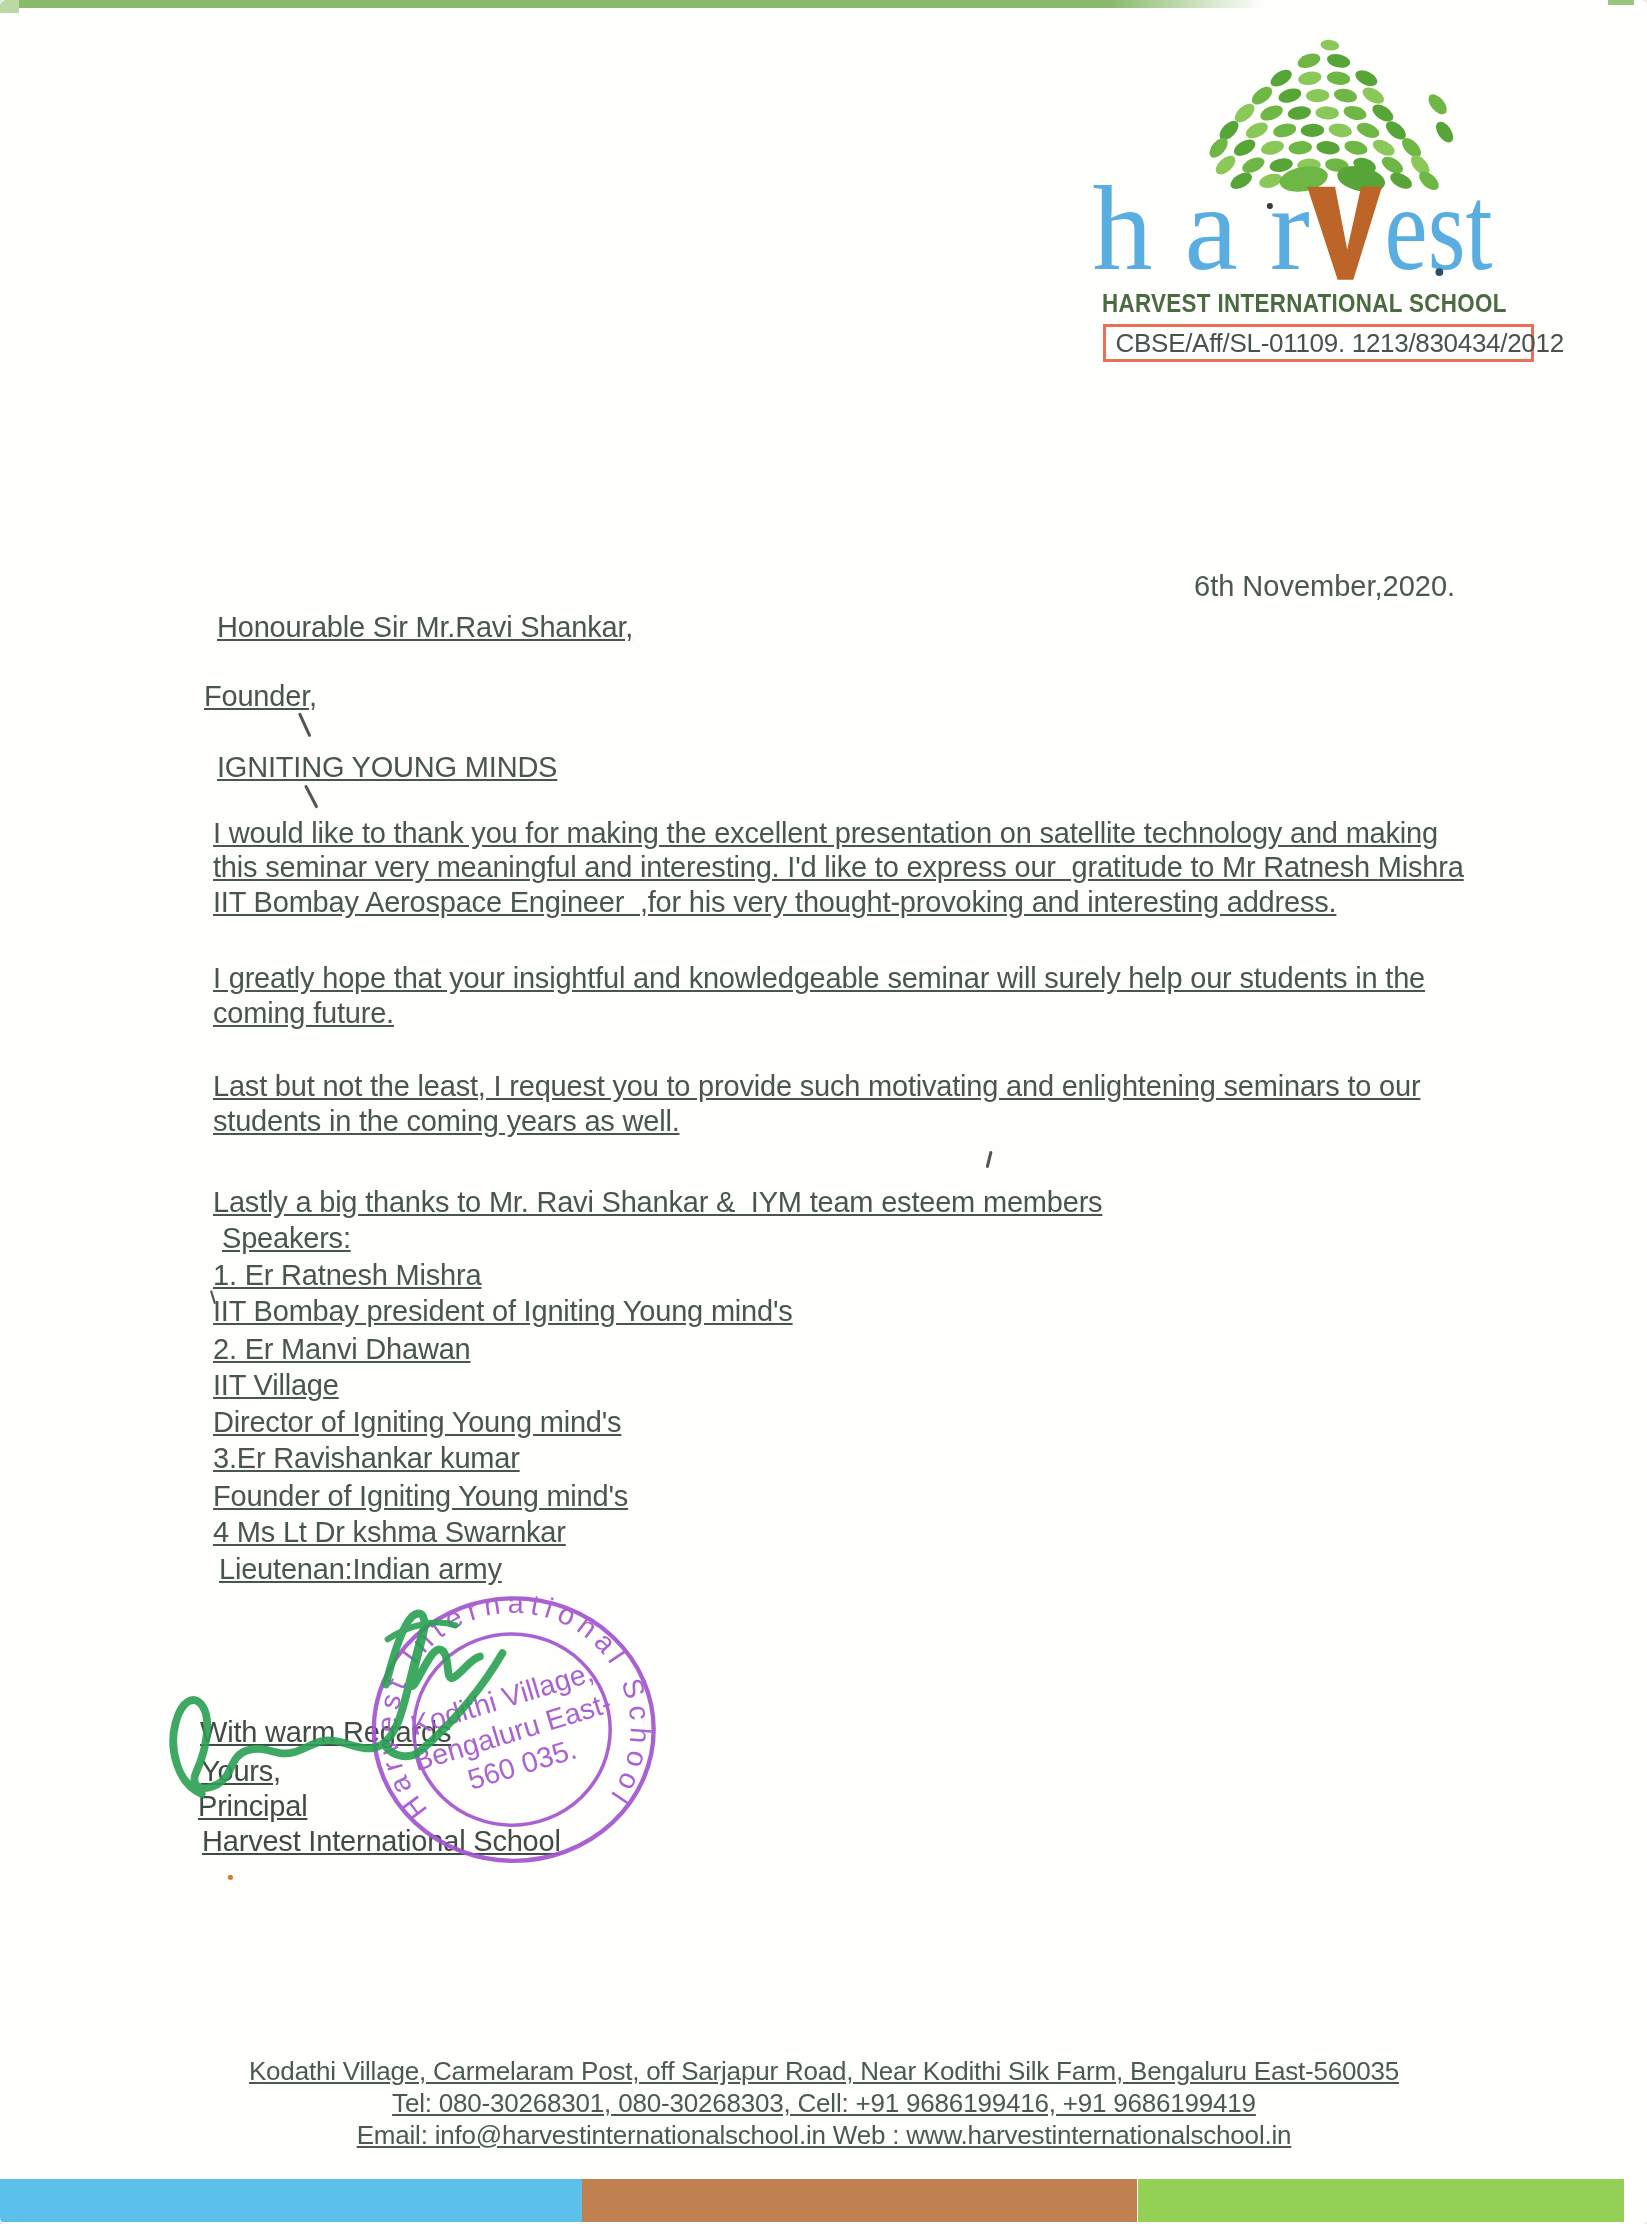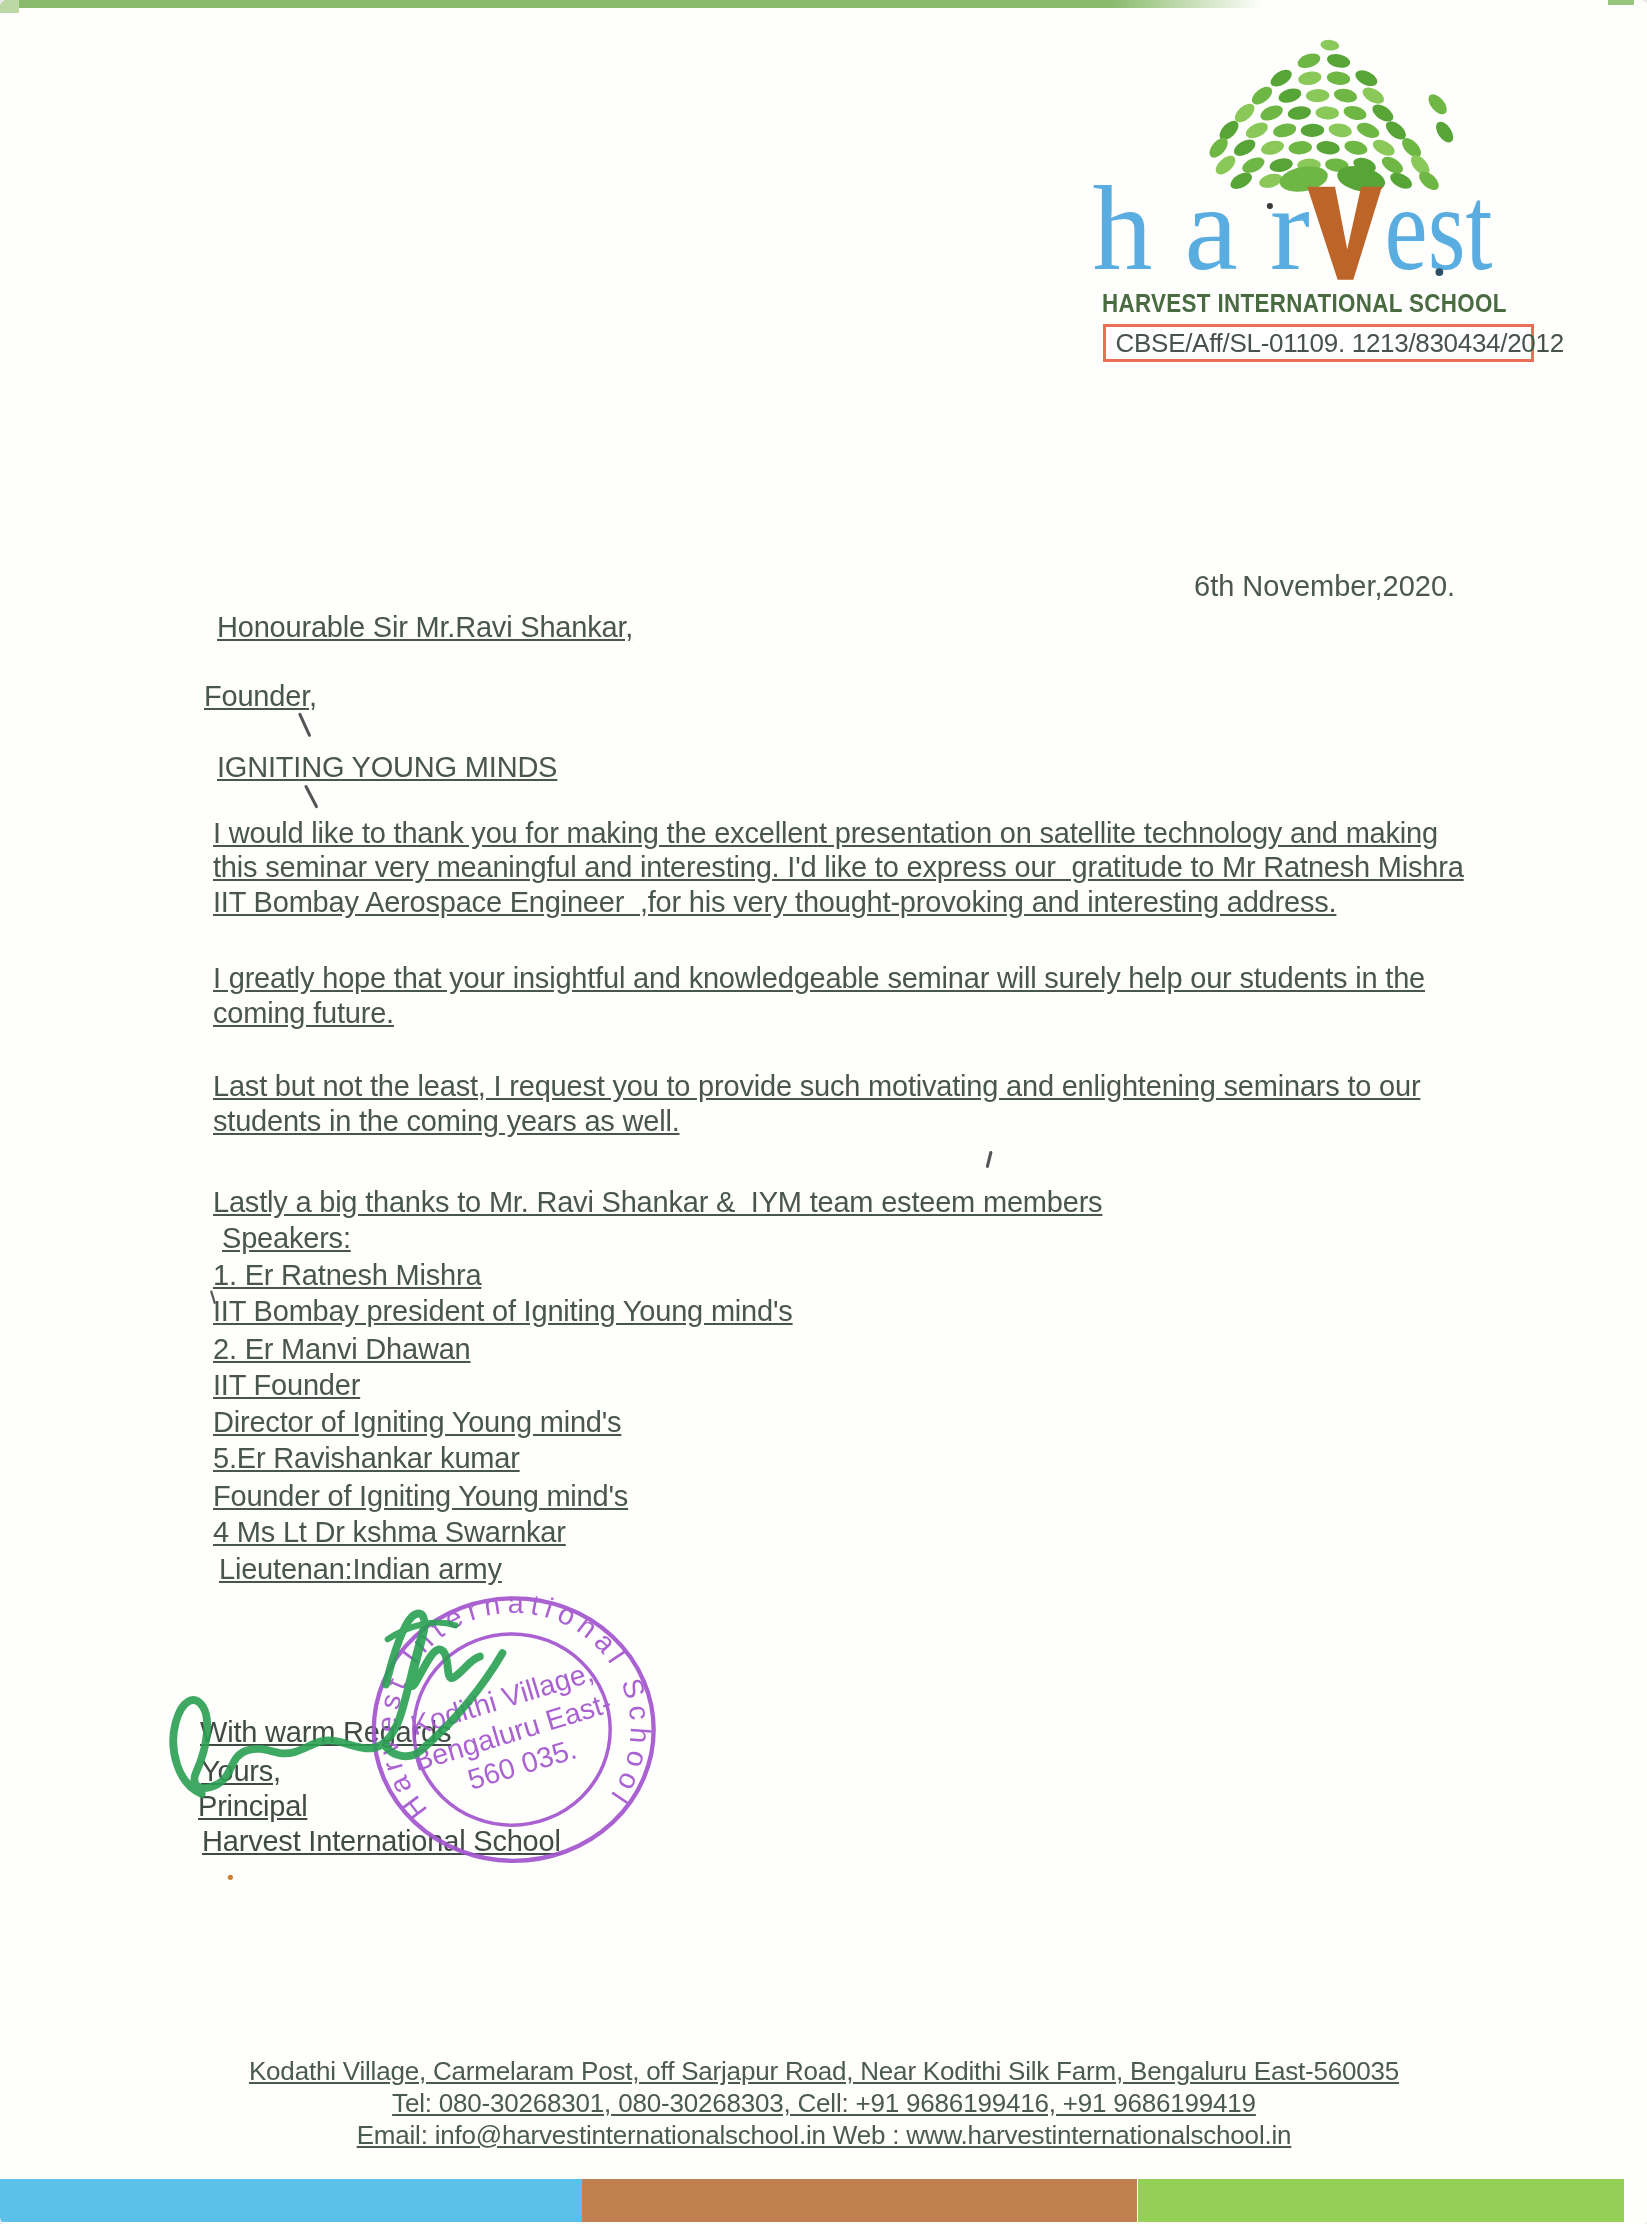--- a/index.html
+++ b/index.html
@@ -72,23 +72,23 @@
   <div class="ln" style="left:213px;top:964px">I greatly hope that your insightful and knowledgeable seminar will surely help our students in the</div>
   <div class="ln" style="left:213px;top:999px">coming future.</div>
   <div class="ln" style="left:213px;top:1072px">Last but not the least, I request you to provide such motivating and enlightening seminars to our</div>
   <div class="ln" style="left:213px;top:1107px">students in the coming years as well.</div>
 
   <div class="ln" style="left:213px;top:1188px">Lastly a big thanks to Mr. Ravi Shankar &amp;  IYM team esteem members</div>
   <div class="ln" style="left:222px;top:1224px">Speakers:</div>
   <div class="ln" style="left:213px;top:1261px">1. Er Ratnesh Mishra</div>
   <div class="ln" style="left:213px;top:1297px">IIT Bombay president of Igniting Young mind's</div>
   <div class="ln" style="left:213px;top:1335px">2. Er Manvi Dhawan</div>
-  <div class="ln" style="left:213px;top:1371px">IIT Founder</div>
+  <div class="ln" style="left:213px;top:1371px">IIT Village</div>
   <div class="ln" style="left:213px;top:1408px">Director of Igniting Young mind's</div>
-  <div class="ln" style="left:213px;top:1444px">5.Er Ravishankar kumar</div>
+  <div class="ln" style="left:213px;top:1444px">3.Er Ravishankar kumar</div>
   <div class="ln" style="left:213px;top:1482px">Founder of Igniting Young mind's</div>
   <div class="ln" style="left:213px;top:1518px">4 Ms Lt Dr kshma Swarnkar</div>
   <div class="ln" style="left:219px;top:1555px">Lieutenan:Indian army</div>
 
   <div class="ln signoff" style="left:200px;top:1718px">With warm Regards</div>
   <div class="ln signoff" style="left:201px;top:1757px">Yours,</div>
   <div class="ln signoff" style="left:198px;top:1792px">Principal</div>
   <div class="ln signoff" style="left:202px;top:1827px">Harvest International School</div>
 
   <div class="footer-ln" style="top:2056px">Kodathi Village, Carmelaram Post, off Sarjapur Road, Near Kodithi Silk Farm, Bengaluru East-560035</div>

